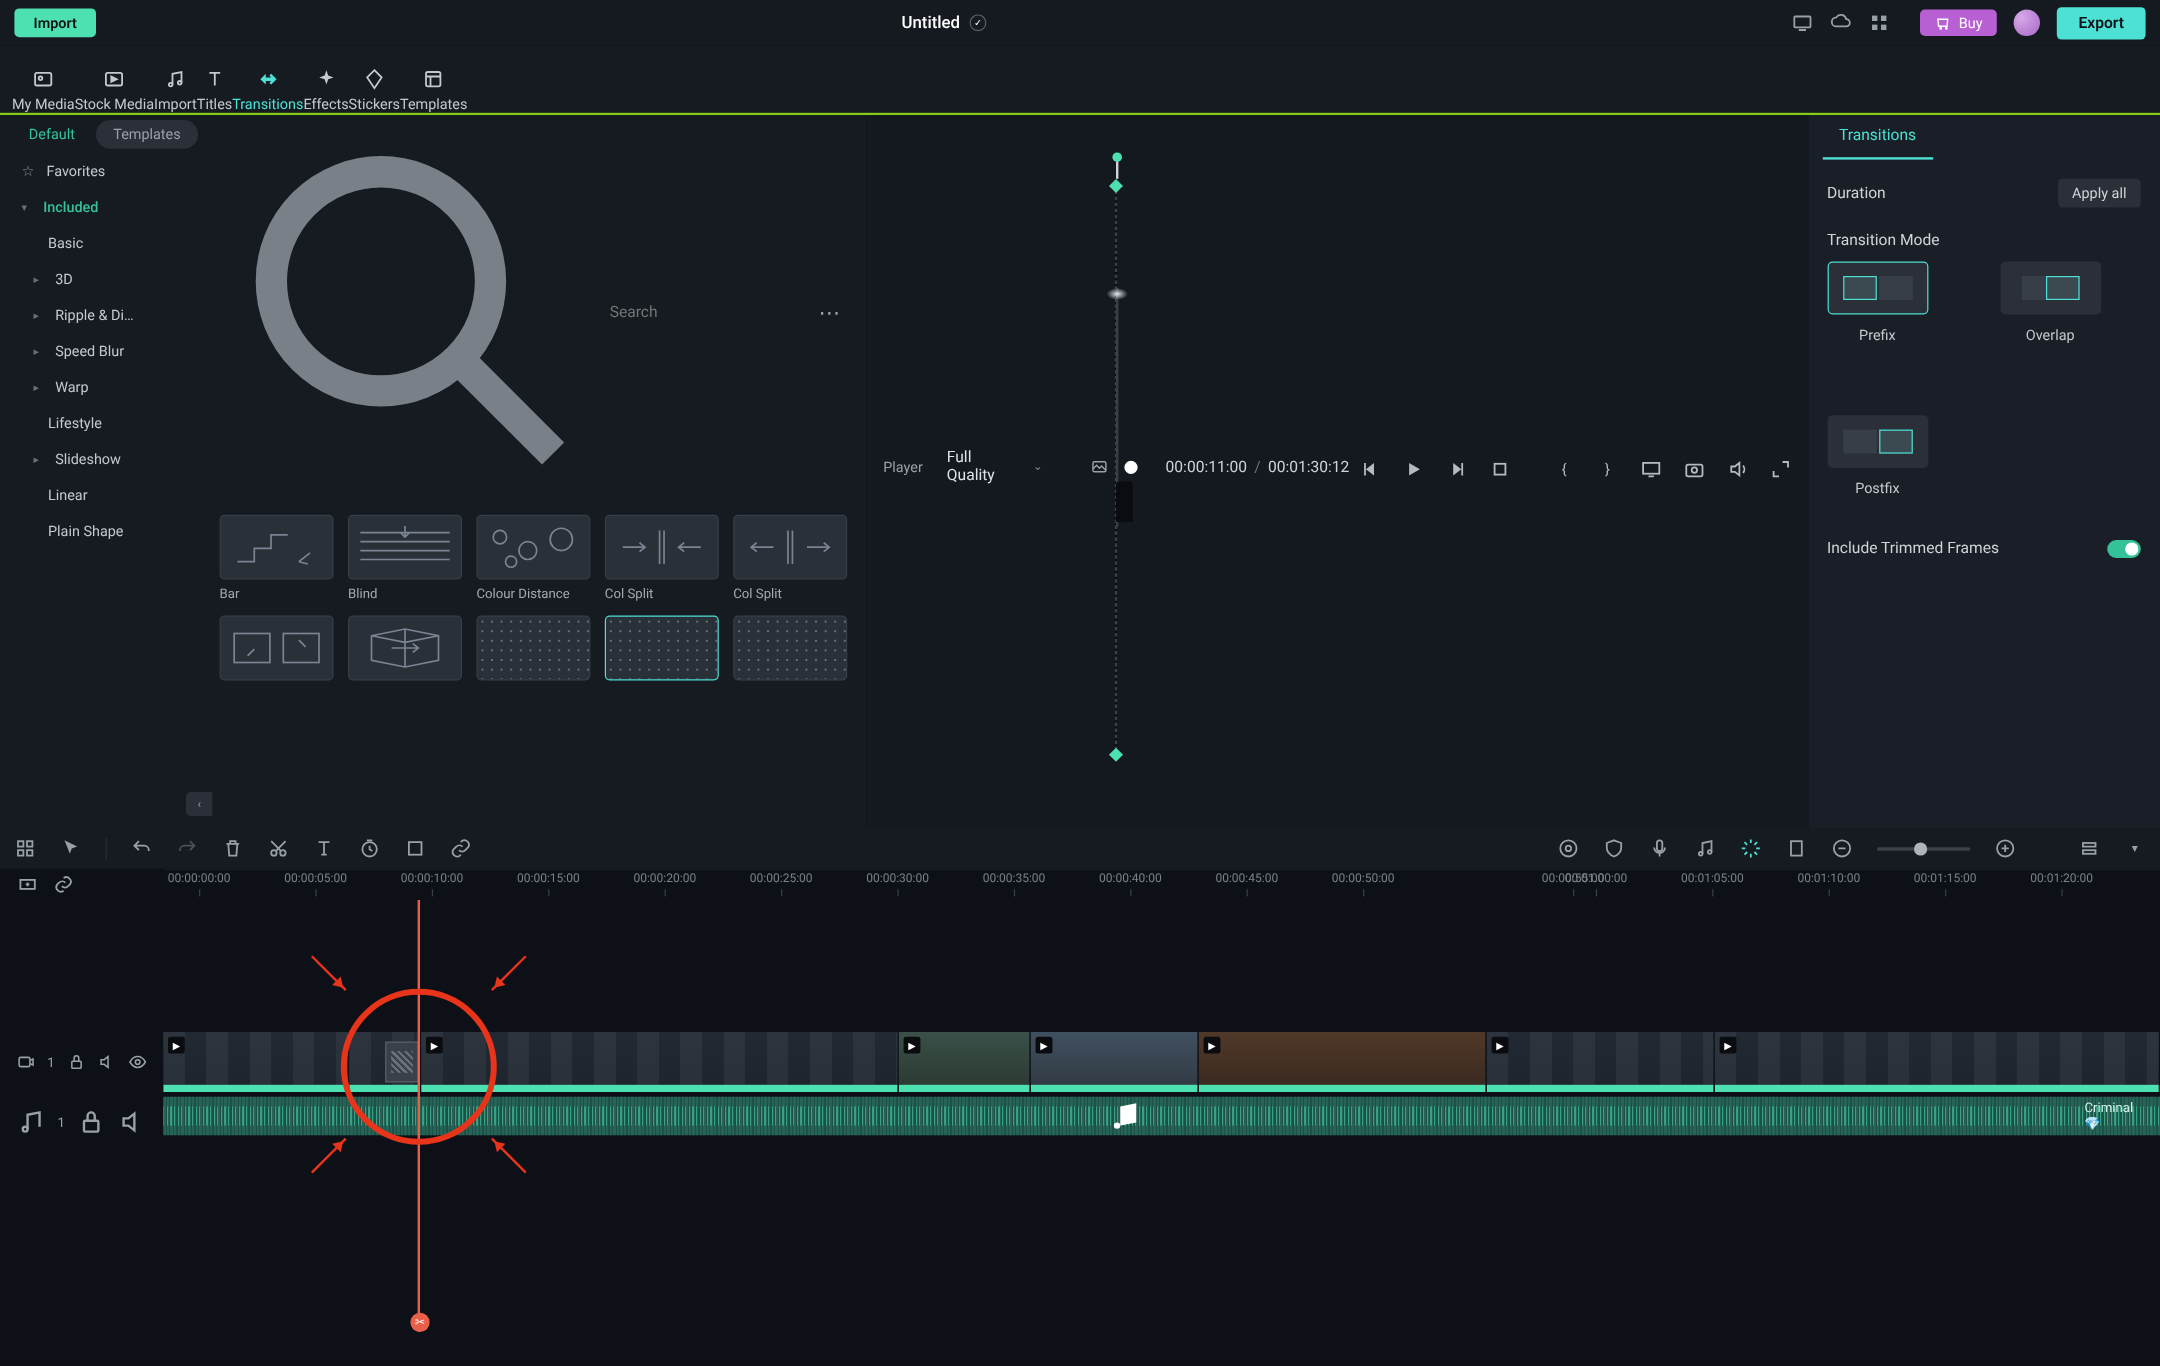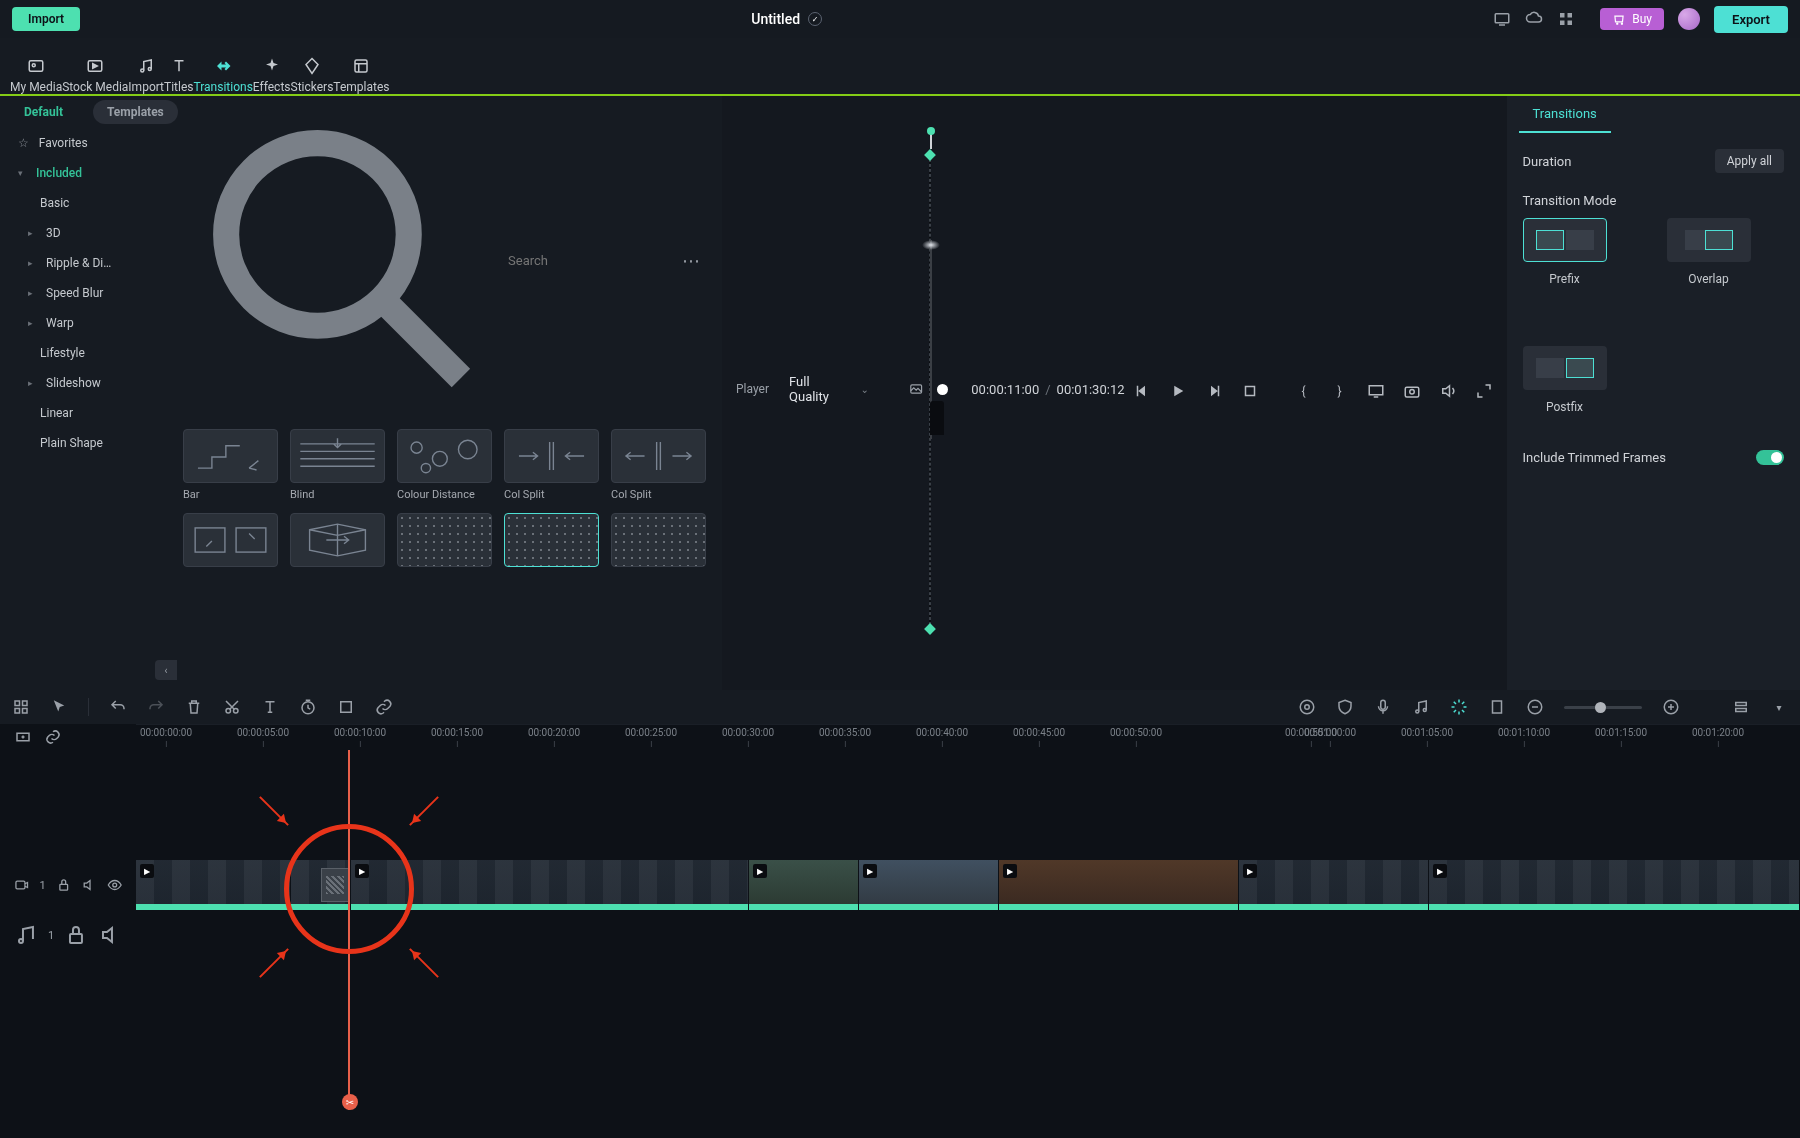--- a/index.html
+++ b/index.html
@@ -13,21 +13,21 @@
 .btn-buy { background:#b85fd4; color:#fff; padding:4px 12px; border-radius:4px; display:flex; align-items:center; gap:6px; font-size:12px; cursor:pointer; border:none;margin-left:11px; }
 .avatar { width:22px; height:22px; border-radius:50%; background:radial-gradient(circle at 30% 30%,#d8a8e8,#a868c8); }
 .btn-export { background:#4de0d4; color:#0d1117; border:none; padding:6px 18px; border-radius:4px; font-weight:600; font-size:13px; cursor:pointer; }
 .navbar { height:58px; background:#161b22; display:flex; align-items:flex-end; padding:0 10px; border-bottom:2px solid #84cc16; }
 .nav-item { display:flex; flex-direction:column; align-items:center; gap:5px; cursor:pointer; color:#c5c9ce; font-size:12px; }
 .nav-item.active { color:#4de0d4; }
 .nav-icn { width:22px; height:18px; display:flex; align-items:center; justify-content:center; }
 .content-row { display:flex; height:594px; }
 .left-panel { width:860px; display:flex; background:#161b22; }
 .lp-side { width:175px; background:#161b22; display:flex; flex-direction:column; position:relative; }
-.lp-tabs { display:flex; gap:16px; padding:4px 10px;font-weight:bold; }
+.lp-tabs { display:flex; gap:4px; padding:4px 10px; }
 .lp-tab { padding:5px 14px; border-radius:12px; font-size:12px; cursor:pointer; }
 .lp-tab.active { color:#34c298; background:transparent; }
 .lp-tab.inactive { background:#2a2f38; color:#9aa0a8; }
 .lp-cat { padding:8px 18px; font-size:12px; color:#c5c9ce; cursor:pointer; display:flex; align-items:center; gap:10px; }
 .lp-cat.green { color:#34c298; font-weight:500; }
 .lp-cat .star { color:#8a8f97; }
 .lp-cat .chev { font-size:9px; color:#6a7078; width:8px; }
 .lp-collapse { position:absolute; right:-2px; bottom:10px; width:22px; height:20px; background:#2a2f38; border-radius:4px 0 0 4px; display:flex; align-items:center; justify-content:center; font-size:10px; color:#9aa0a8; cursor:pointer; }
 .lp-main { flex:1; display:flex; flex-direction:column; padding:0 8px 0 0; }
 .lp-search { display:flex; align-items:center; gap:8px; padding:8px 12px; color:#7a8088; }
@@ -699,20 +699,29 @@
         <div class="clip" style="width:190px">
             <div class="clip-tx"></div>
             <div class="clip-play">▶</div>
           </div>
         <div class="clip" style="flex:1">
             <div class="clip-tx"></div>
             <div class="clip-play">▶</div>
           </div>
       </div>
       <div class="transition-marker"></div>
+      <div class="audio-track">
+        <div class="audio-wave"></div>
+          <div class="audio-wave2"></div>
+        <svg width="12" height="12" viewBox="0 0 24 24" fill="#fff" style="z-index:2">
+            <path d="M9 18V6l10-2v12"></path>
+            <circle cx="7" cy="18" r="2"></circle>
+          </svg>
+        <span style="z-index:2">Criminal 💎</span>
+      </div>
 
       <div class="anno-circle"></div>
       <div class="anno-arrow" style="top:60px;left:118px;transform:rotate(45deg)"></div>
       <div class="anno-arrow" style="top:60px;left:268px;transform:rotate(135deg)"></div>
       <div class="anno-arrow" style="top:212px;left:118px;transform:rotate(-45deg)"></div>
       <div class="anno-arrow" style="top:212px;left:268px;transform:rotate(-135deg)"></div>
     </div>
   </div>
 </div>
 

